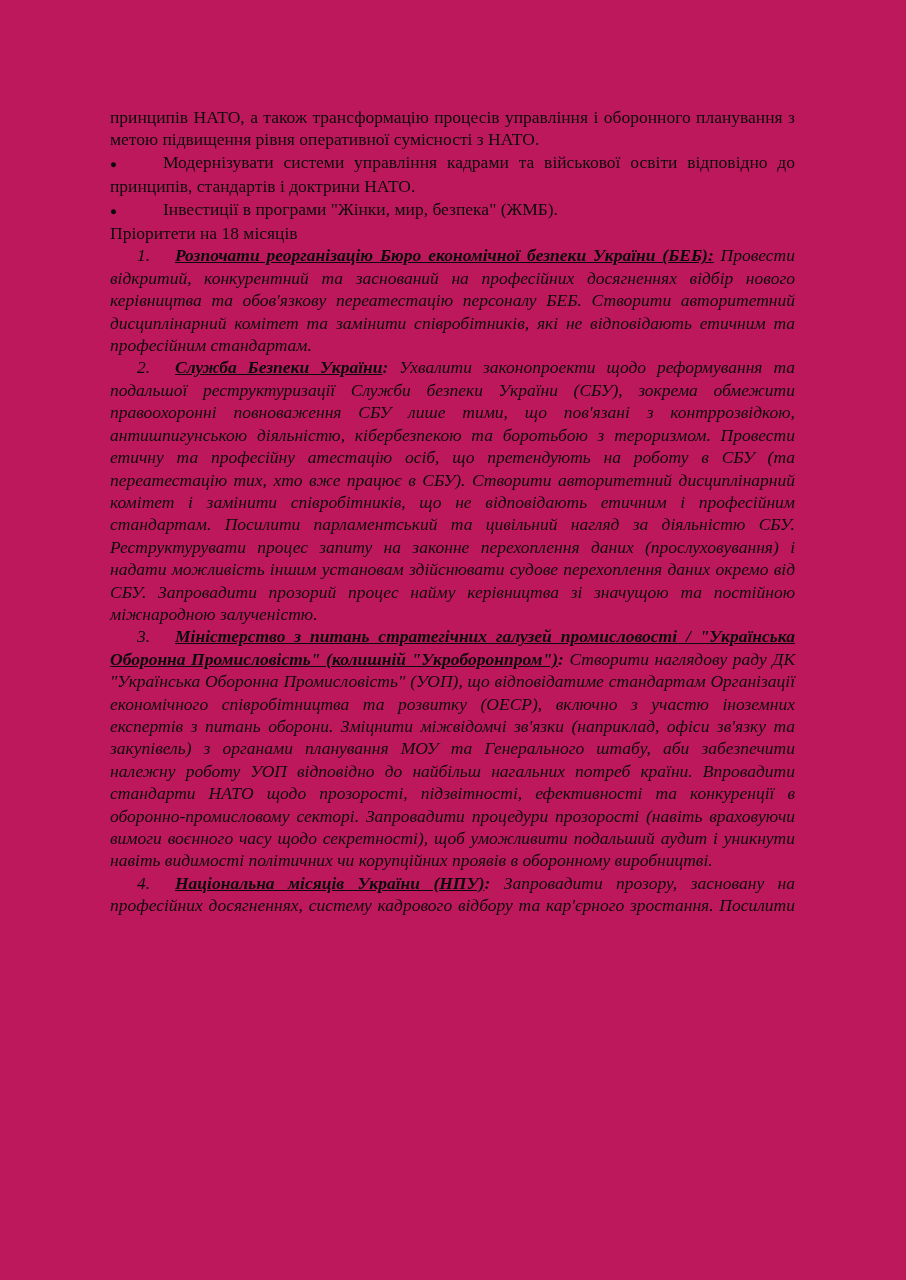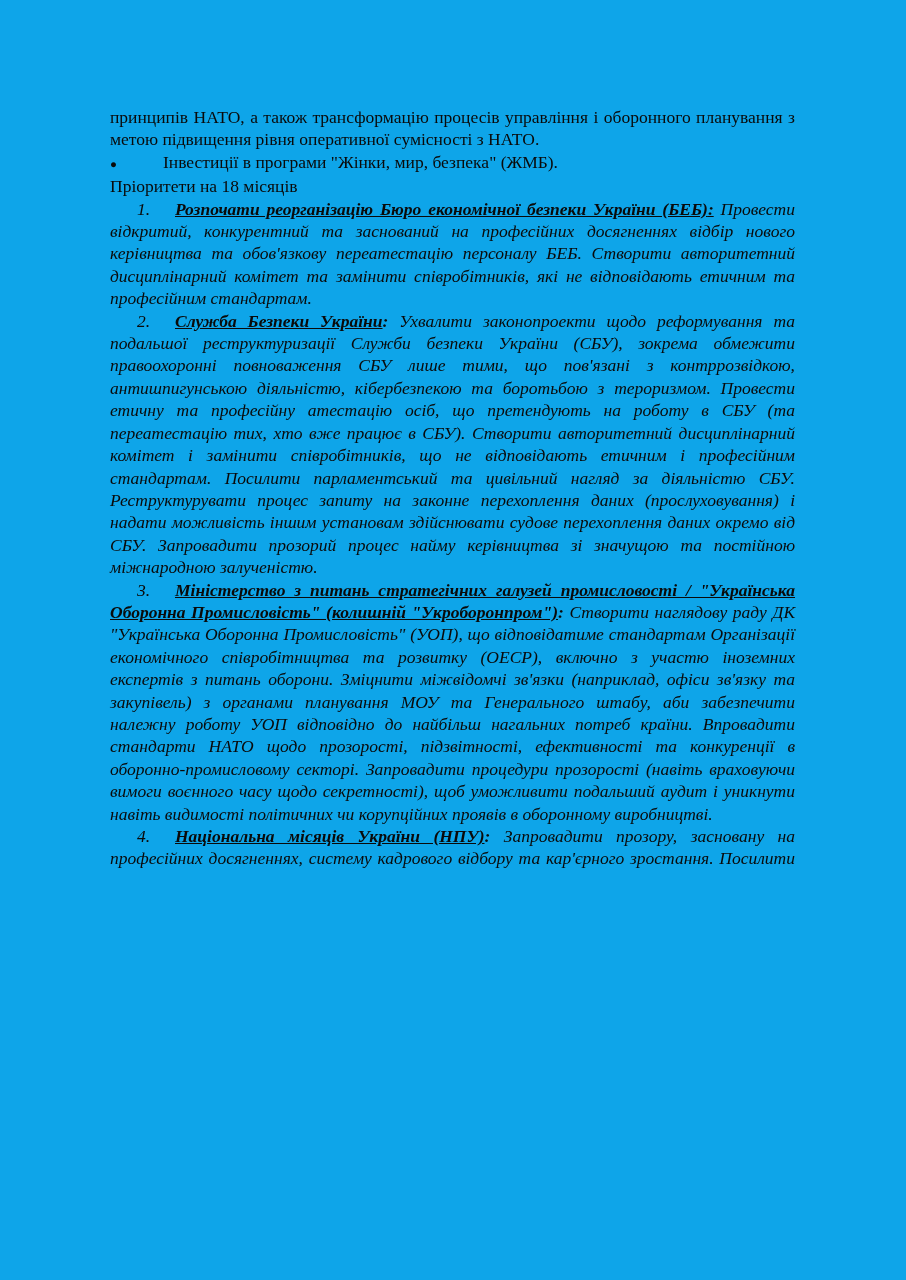--- a/index.html
+++ b/index.html
@@ -1,19 +1,19 @@
 <!DOCTYPE html>
 <html lang="uk"><head>
 <meta charset="utf-8">
 <style>
   html,body { margin:0; padding:0; background:#ffffff; }
   .page {
     position:relative;
     width:906px; height:1280px;
-    background:#0ea5e9;
+    background:#be185d;
     color:#0a0a0a;
     font-family:"Liberation Serif","DejaVu Serif",serif;
     overflow:hidden;
   }
   .content {
     position:absolute;
     left:110px; top:106px;
     width:685px;
   }
   .content p {
@@ -54,20 +54,21 @@
 </style>
 </head>
 <body>
 
 <div class="page">
   <div class="content">
 
     <p class="indent"><span>принципів НАТО, а також трансформацію процесів управління і оборонного планування з метою підвищення рівня оперативної сумісності з НАТО.</span></p>
 
     <div>
+      <p class="indent"><span class="bullet-glyph">●</span><span>Модернізувати системи управління кадрами та військової освіти відповідно до принципів, стандартів і доктрини НАТО.</span></p>
       <p class="indent"><span class="bullet-glyph">●</span><span>Інвестиції в програми "Жінки, мир, безпека" (ЖМБ).</span></p>
     </div>
 
     <p class="section-heading">Пріоритети на 18 місяців</p>
 
     <p class="numbered"><span class="num">1.</span><span class="title">Розпочати реорганізацію Бюро економічної безпеки України (БЕБ)</span><span class="colon u">:</span> <span>Провести відкритий, конкурентний та заснований на професійних досягненнях відбір нового керівництва та обов'язкову переатестацію персоналу БЕБ.  Створити авторитетний дисциплінарний комітет та замінити співробітників, які не відповідають етичним та професійним стандартам.</span></p>
 
     <p class="numbered"><span class="num">2.</span><span class="title">Служба Безпеки України</span><span class="colon">:</span> <span>Ухвалити законопроекти щодо реформування та подальшої реструктуризації Служби безпеки України (СБУ), зокрема обмежити правоохоронні повноваження СБУ лише тими, що пов'язані з контррозвідкою, антишпигунською діяльністю, кібербезпекою та боротьбою з тероризмом.  Провести етичну та професійну атестацію осіб, що претендують на роботу в СБУ (та переатестацію тих, хто вже працює в СБУ).  Створити авторитетний дисциплінарний комітет і замінити співробітників, що не відповідають етичним і професійним стандартам.  Посилити парламентський та цивільний нагляд за діяльністю СБУ.  Реструктурувати процес запиту на законне перехоплення даних (прослуховування) і надати можливість іншим установам здійснювати судове перехоплення даних окремо від СБУ.  Запровадити прозорий процес найму керівництва зі значущою та постійною міжнародною залученістю.</span></p>
 
     <p class="numbered"><span class="num">3.</span><span class="title">Міністерство з питань стратегічних галузей промисловості / "Українська Оборонна Промисловість" (колишній "Укроборонпром")</span><span class="colon">:</span> <span>Створити наглядову раду ДК "Українська Оборонна Промисловість" (УОП), що відповідатиме стандартам Організації економічного співробітництва та розвитку (ОЕСР), включно з участю іноземних експертів з питань оборони.  Зміцнити міжвідомчі зв'язки (наприклад, офіси зв'язку та закупівель) з органами планування МОУ та Генерального штабу, аби забезпечити належну роботу УОП відповідно до найбільш нагальних потреб країни.  Впровадити стандарти НАТО щодо прозорості, підзвітності, ефективності та конкуренції в оборонно-промисловому секторі.  Запровадити процедури прозорості (навіть враховуючи вимоги воєнного часу щодо секретності), щоб уможливити подальший аудит і уникнути навіть видимості політичних чи корупційних проявів в оборонному виробництві.</span></p>

